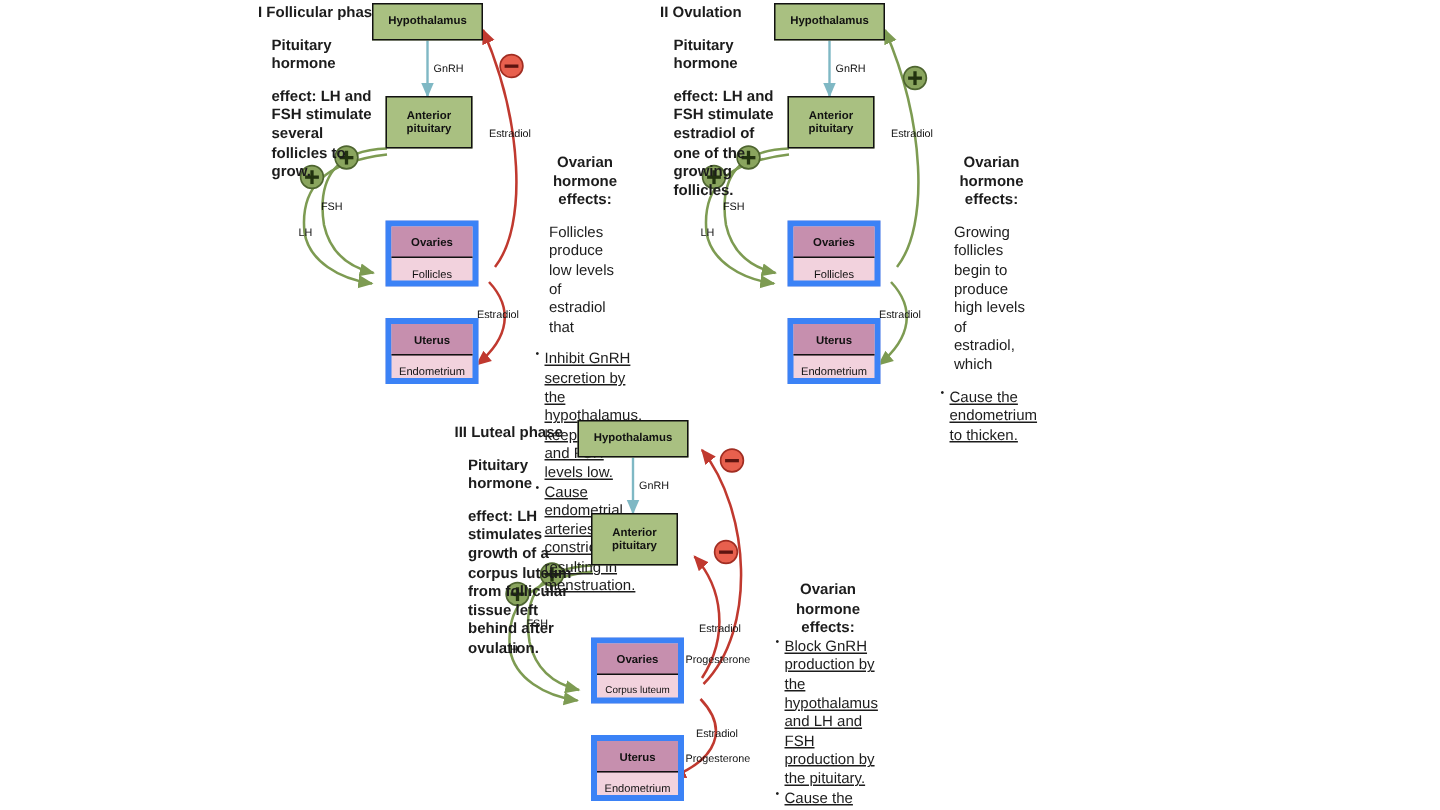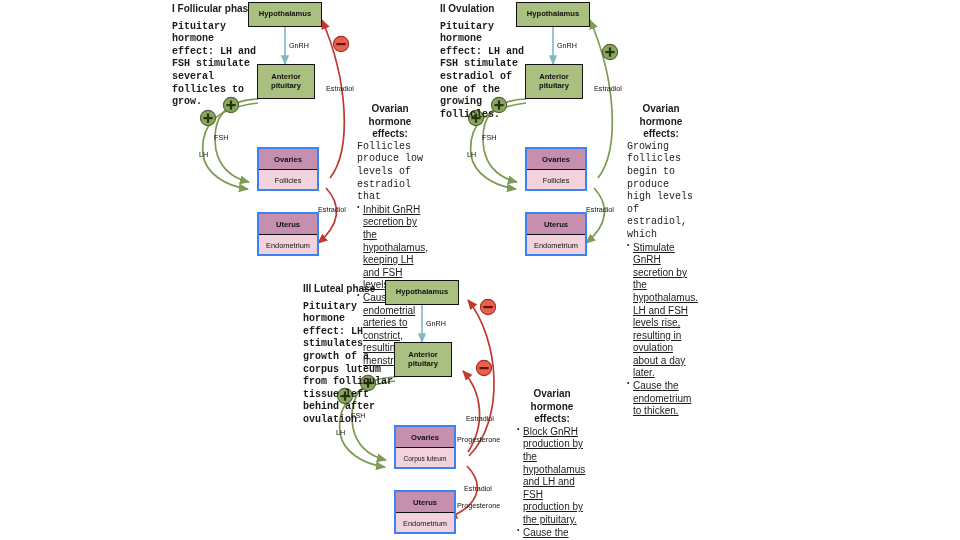--- a/index.html
+++ b/index.html
@@ -7,35 +7,35 @@
     width:960px;height:540px;background:#ffffff;
     font-family:"Liberation Sans", sans-serif;
     color:#1a1a1a;overflow:hidden;position:relative;
   }
   .panel{position:absolute;}
 
   
   .tblock{position:absolute;font-size:10px;line-height:1.26;color:#1c1c1c;}
   .tblock .ttl{font-weight:bold;margin-bottom:5px;}
   .tblock .lead{font-weight:bold;}
-  .tblock p{margin:0;font-family:Liberation Mono, monospace;}
+  .tblock p{margin:9px;}
   .tblock .body{margin-top:0;}
   ul.bl{margin:0;padding:0;list-style:none;}
   ul.bl li{position:relative;padding-left:6px;margin-top:0;text-decoration:underline;}
   ul.bl li:before{content:"\2022";position:absolute;left:0;top:-1px;font-size:7px;}
   .hd3{font-weight:bold;text-align:center;}
 
   
   .box{position:absolute;border:1px solid #111;box-sizing:border-box;}
   .green{background:#a9c081;}
   .green .lbl{
     display:flex;align-items:center;justify-content:center;
     height:100%;font-weight:bold;font-size:7.6px;text-align:center;line-height:1.15;color:#111;
   }
-  .pinkbox{position:absolute;border:2px solid #3b82f6;box-sizing:border-box;background:#f2d2dd;}
+  .pinkbox{position:absolute;border:4px solid #3b82f6;box-sizing:border-box;background:#f2d2dd;}
   .pinkbox .hdr{
     background:#c68fae;border-bottom:1px solid #111;
     display:flex;align-items:center;justify-content:center;
     font-weight:bold;font-size:7.6px;color:#111;box-sizing:border-box;
   }
   .pinkbox .bdy{
     display:flex;align-items:center;justify-content:center;
     font-size:7.4px;color:#111;box-sizing:border-box;
   }
 
@@ -193,21 +193,20 @@
   <div class="alab" style="left:467px;top:150px;">LH</div>
   <div class="alab" style="left:594px;top:84px;">Estradiol</div>
   <div class="alab" style="left:586px;top:205px;">Estradiol</div>
 
   <div class="tblock" style="left:627px;top:103px;width:68px;">
     <div class="hd3">Ovarian</div>
     <div class="hd3">hormone</div>
     <div class="hd3">effects:</div>
     <p>Growing follicles begin to produce high levels of estradiol, which</p>
     <ul class="bl">
-      <li>Stimulate GnRH secretion by the hypothalamus. LH and FSH levels rise, resulting in ovulation about a day later.</li>
       <li>Cause the endometrium to thicken.</li>
     </ul>
   </div>
 </div>
 
 <div class="panel">
 
   <div class="tblock" style="left:303px;top:283px;width:92px;">
     <div class="ttl">III Luteal phase</div>
     <p class="lead">Pituitary hormone</p>

